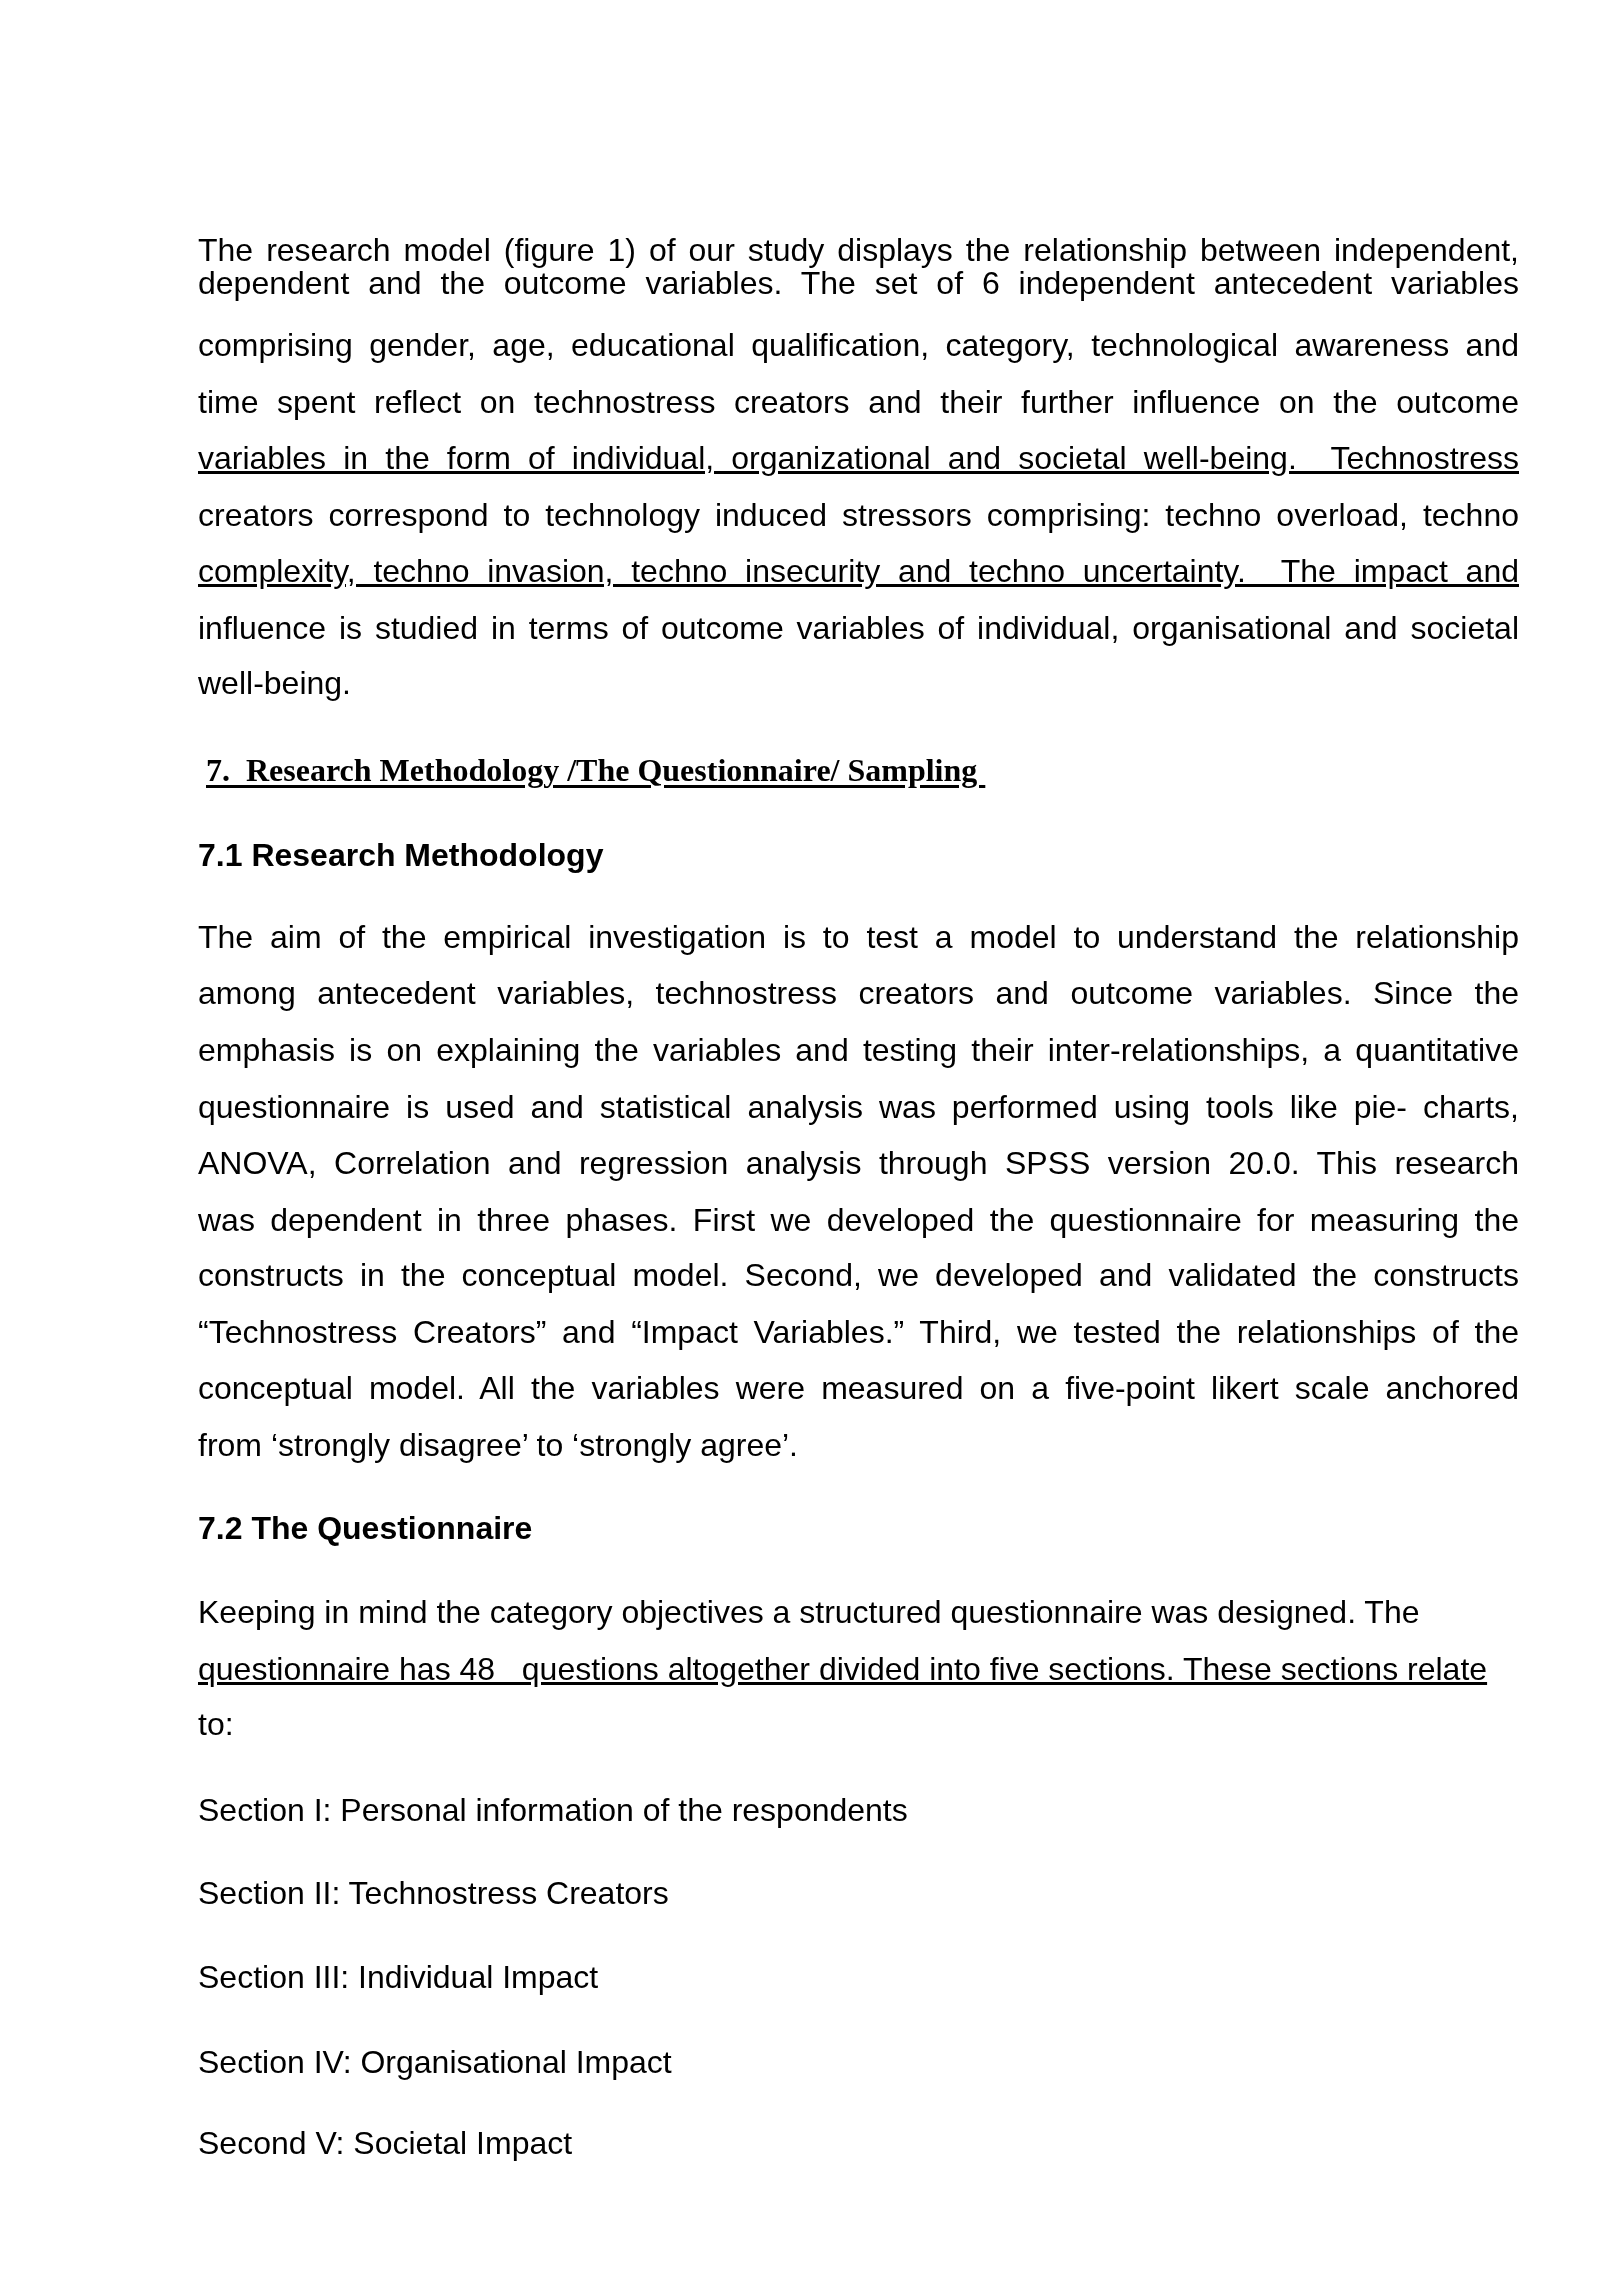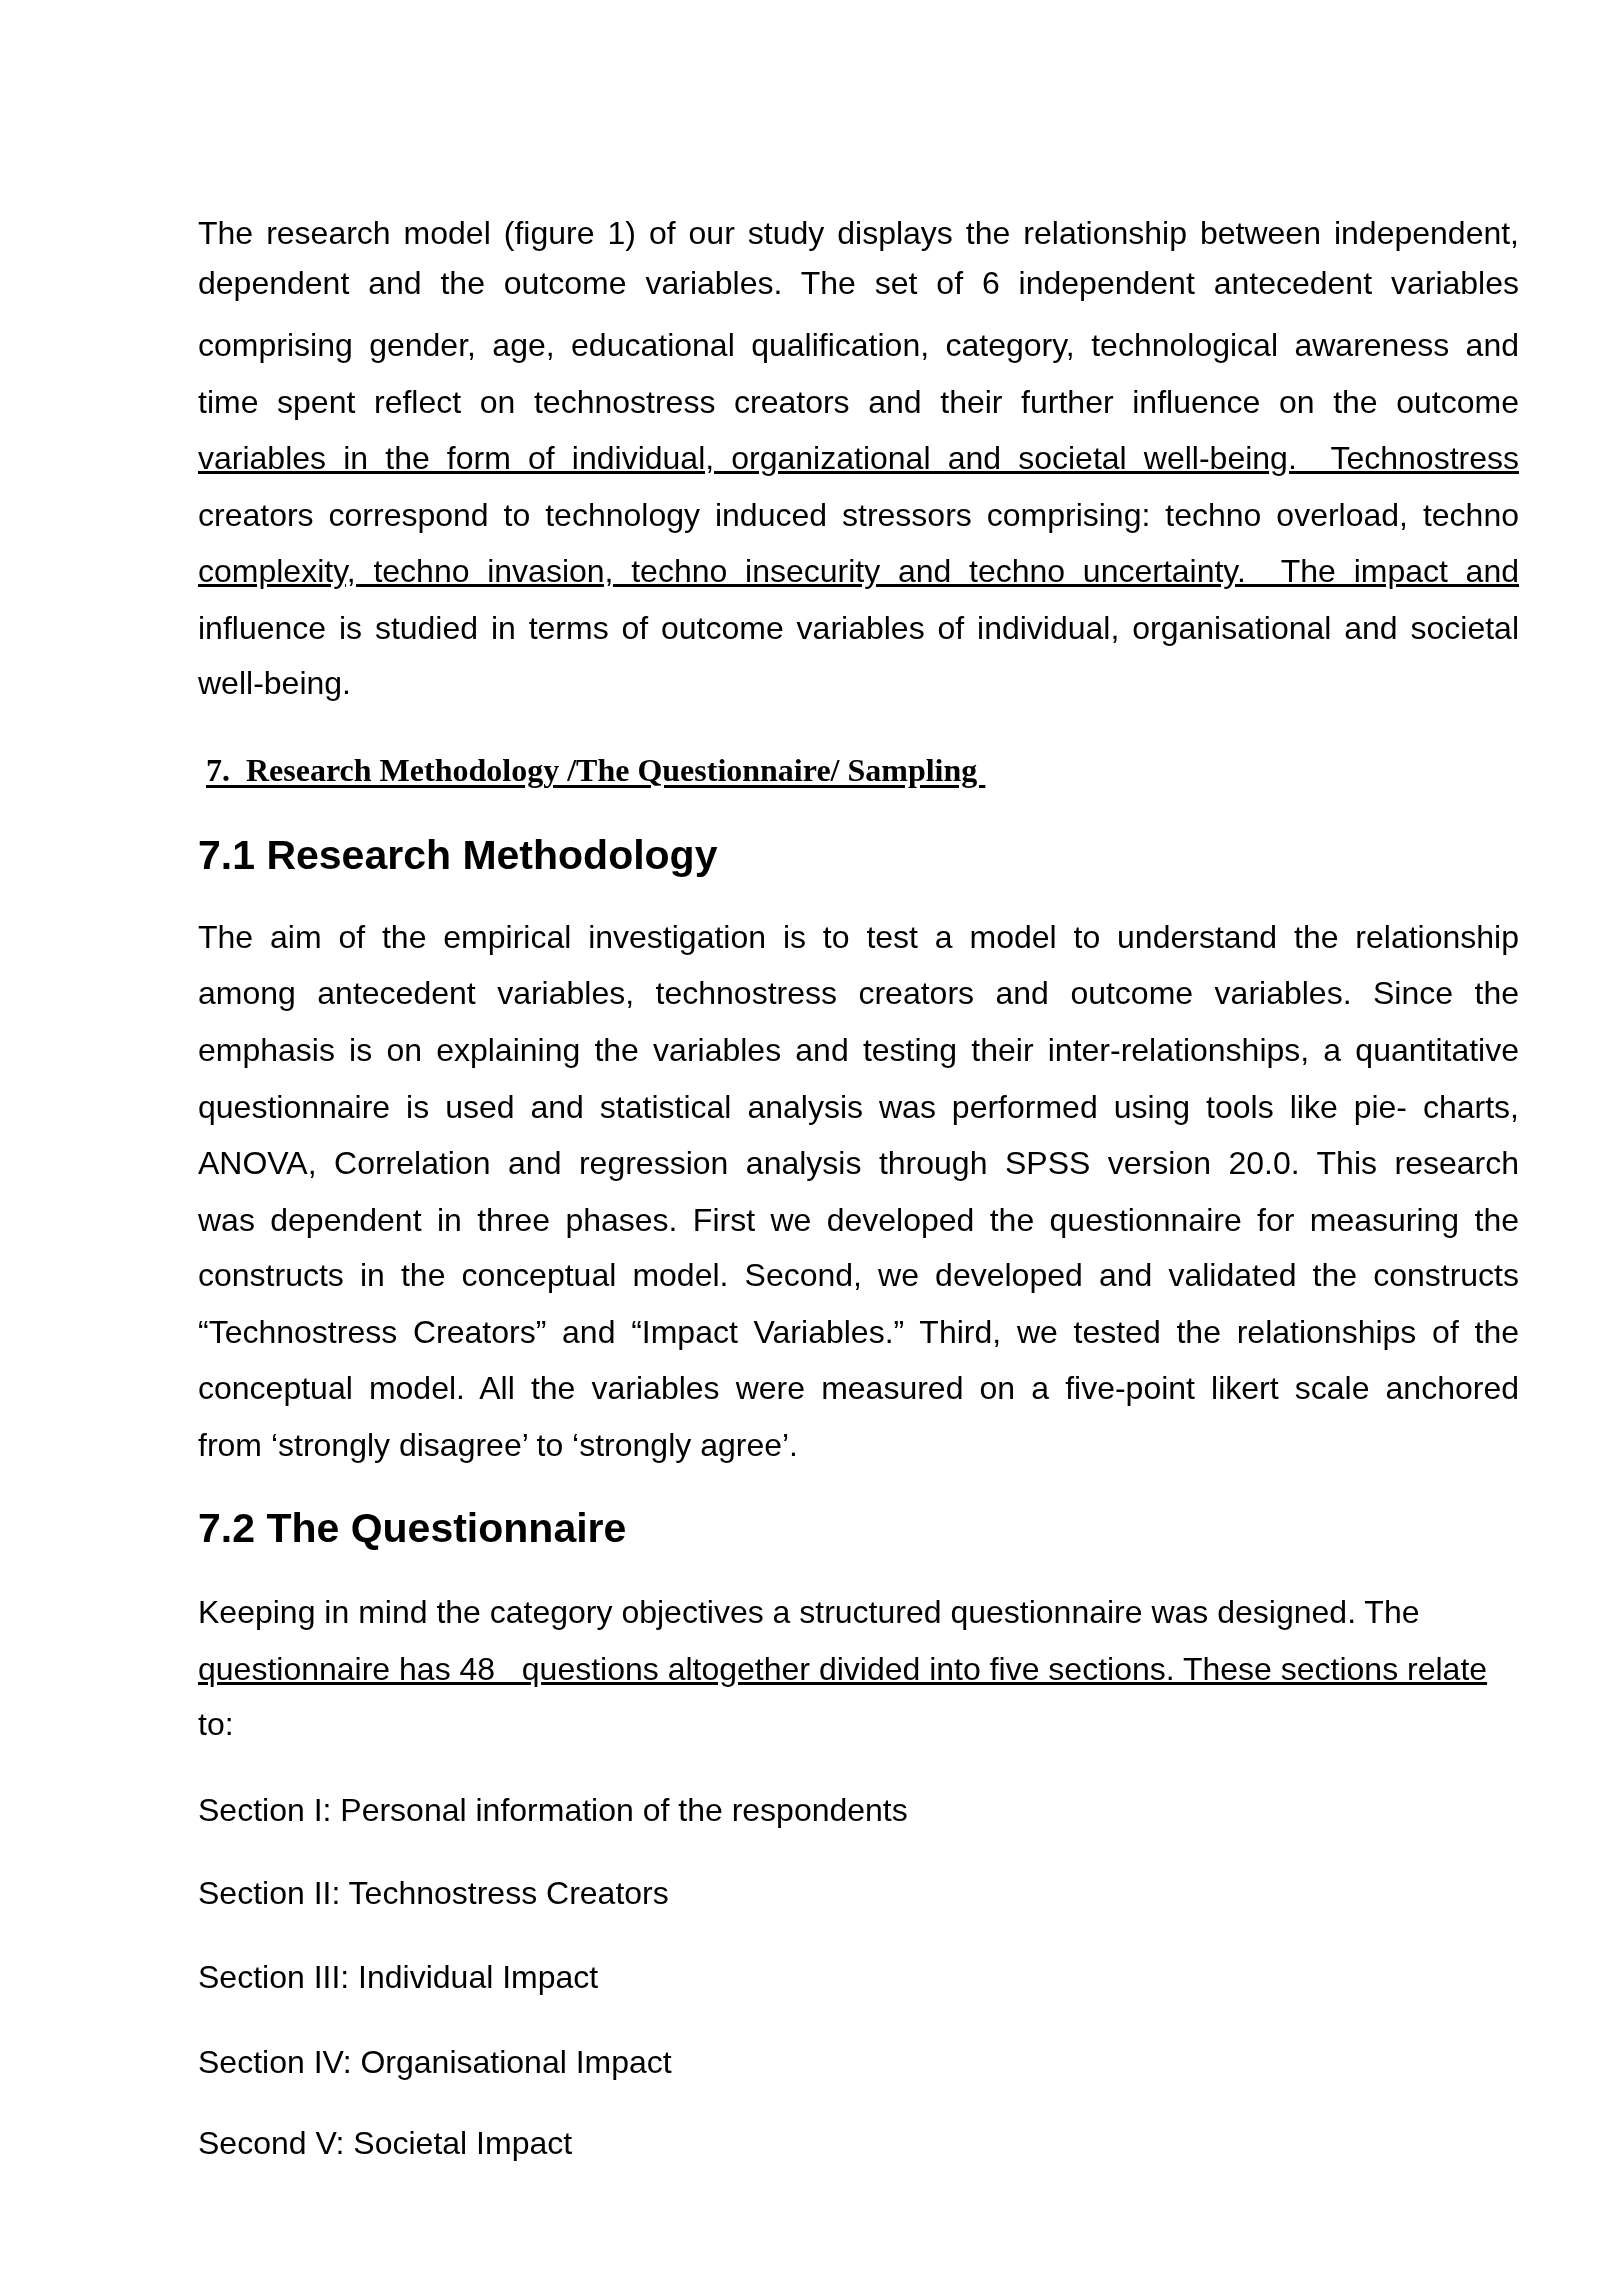--- a/index.html
+++ b/index.html
@@ -13,30 +13,30 @@
     white-space: normal; text-align: justify; text-align-last: justify;
   }
   .h1 {
     position: absolute; left: 206px;
     font-family: "Liberation Serif", serif; font-weight: bold; font-size: 32px; line-height: 35px;
     text-decoration: underline; text-decoration-thickness: 2.9px; text-underline-offset: 3.9px;
     white-space: pre;
   }
   .h2 {
     position: absolute; left: 198px;
-    font-family: "Liberation Sans", sans-serif; font-weight: bold; font-size: 41px; line-height: 32px;
+    font-family: "Liberation Sans", sans-serif; font-weight: bold; font-size: 32px; line-height: 32px;
     white-space: nowrap;
   }
   .pre { white-space: pre; text-decoration: underline; }
 </style>
 </head>
 <body>
 
 <div>
-  <div class="line just" style="top:217px">The research model (figure 1) of our study displays the relationship between independent,</div>
+  <div class="line just" style="top:234px">The research model (figure 1) of our study displays the relationship between independent,</div>
   <div class="line just" style="top:267px">dependent and the outcome variables. The set of 6 independent antecedent variables</div>
   <div class="line just" style="top:329px">comprising gender, age, educational qualification, category, technological awareness and</div>
   <div class="line just" style="top:386px">time spent reflect on technostress creators and their further influence on the outcome</div>
   <div class="line just pre" style="top:442px">variables in the form of individual, organizational and societal well-being.  Technostress</div>
   <div class="line just" style="top:499px">creators correspond to technology induced stressors comprising: techno overload, techno</div>
   <div class="line just pre" style="top:555px">complexity, techno invasion, techno insecurity and techno uncertainty.  The impact and</div>
   <div class="line just" style="top:612px">influence is studied in terms of outcome variables of individual, organisational and societal</div>
   <div class="line" style="top:667px">well-being.</div>
 </div>
 

